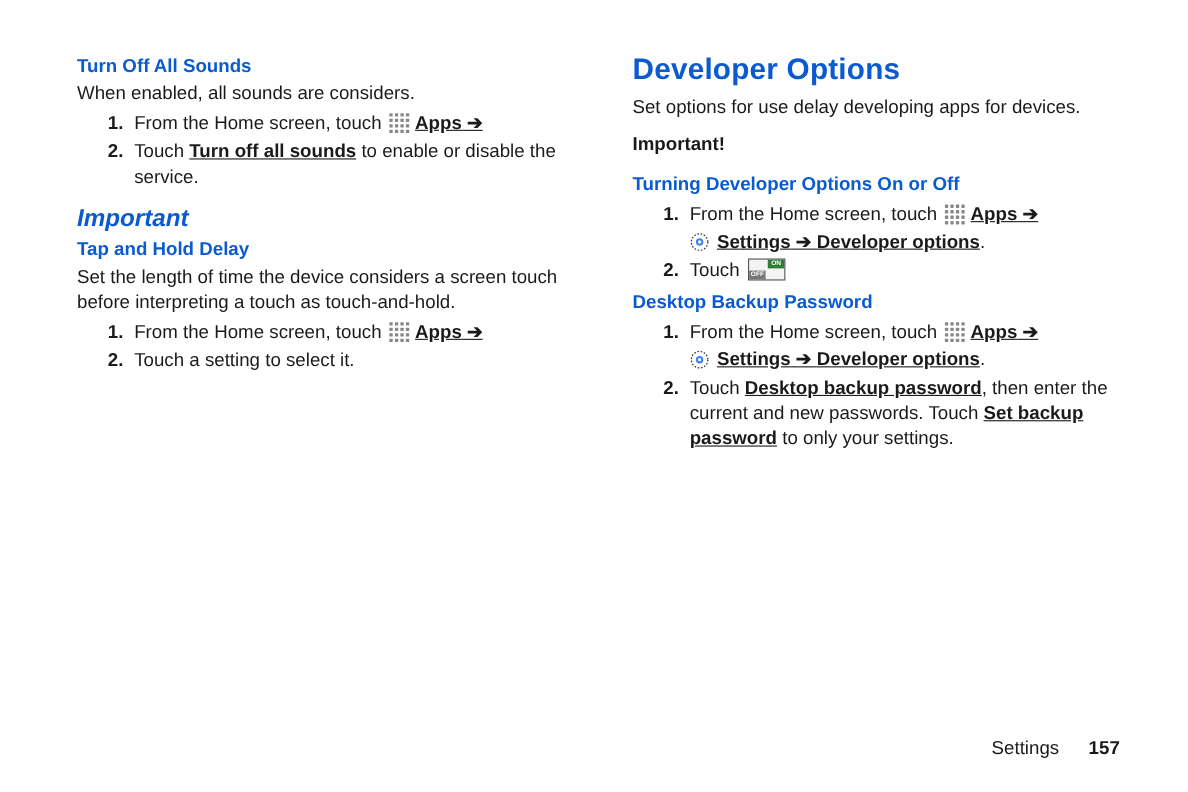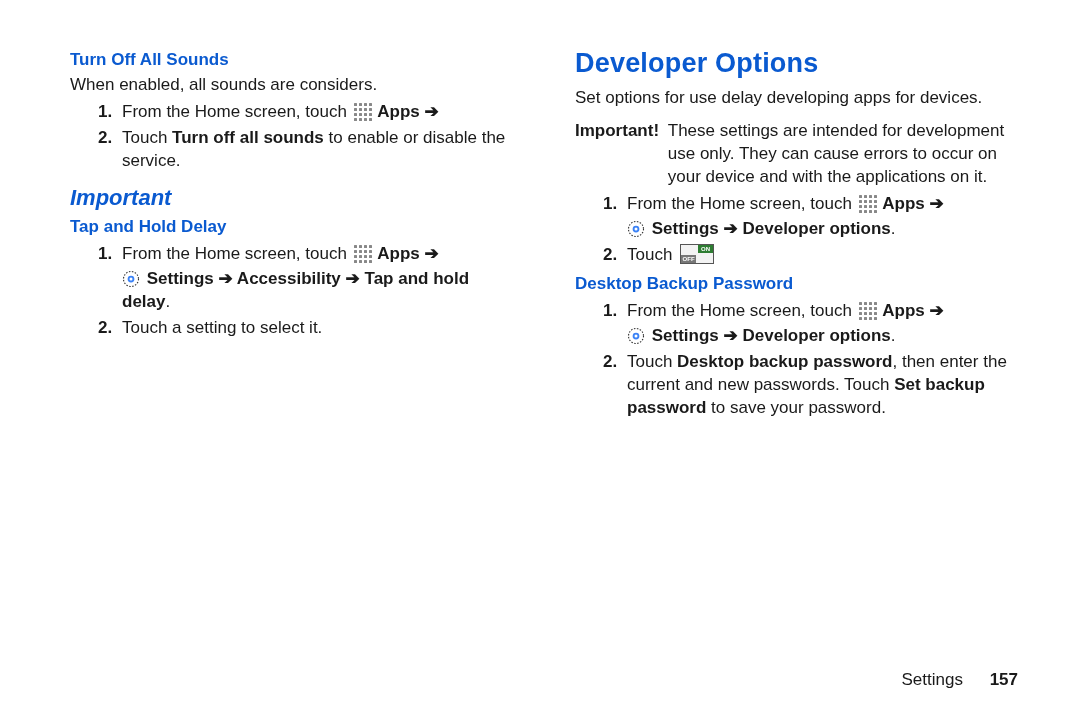--- a/index.html
+++ b/index.html
@@ -54,21 +54,21 @@
     display: flex;
     margin: 3px 0;
   }
   .li .num {
     font-weight: bold;
     min-width: 24px;
   }
   .li .txt {
     flex: 1;
   }
-  .bold { font-weight: bold; }
+  .bold { font-weight: bold; text-decoration: underline; }
   .apps-icon {
     width: 18px; height: 18px;
     display: inline-block;
     vertical-align: -3px;
     margin: 0 2px 0 1px;
     position: relative;
   }
   .apps-icon span {
     position: absolute;
     width: 3px; height: 3px;
@@ -116,20 +116,21 @@
   .footer {
     position: absolute;
     bottom: 28px;
     right: 62px;
     font-size: 17px;
   }
   .footer .pg { margin-left: 22px; font-weight: bold; }
   .important-hang {
     display: flex;
     margin-top: 10px;
+    align-items: flex-end;
   }
   .important-hang .lbl {
     font-weight: bold;
     white-space: nowrap;
     padding-right: 4px;
   }
   .important-hang .body {
     flex: 1;
   }
 </style>
@@ -153,52 +154,45 @@
       <div class="li">
         <div class="num">2.</div>
         <div class="txt">
           <span>Touch </span><span class="bold">Turn off all sounds</span><span> to enable or disable the service.</span>
         </div>
       </div>
     </div>
 
     <div class="h-blue-italic-big">Important</div>
     <div class="h-blue-bold">Tap and Hold Delay</div>
-    <div class="ol">
-      <div class="li">
-        <div class="num">1.</div>
-        <div class="txt">
-          <span>From the Home screen, touch </span>
-          <span class="apps-icon"><span style="left:1px;top:1px"></span><span style="left:6px;top:1px"></span><span style="left:11px;top:1px"></span><span style="left:16px;top:1px"></span><span style="left:1px;top:6px"></span><span style="left:6px;top:6px"></span><span style="left:11px;top:6px"></span><span style="left:16px;top:6px"></span><span style="left:1px;top:11px"></span><span style="left:6px;top:11px"></span><span style="left:11px;top:11px"></span><span style="left:16px;top:11px"></span><span style="left:1px;top:16px"></span><span style="left:6px;top:16px"></span><span style="left:11px;top:16px"></span><span style="left:16px;top:16px"></span></span>
-          <span class="bold">Apps</span><span class="bold arrow"> ➔ </span>
-          <div class="indent-step">
-            <svg class="settings-icon" viewBox="0 0 24 24">
-                <circle cx="12" cy="12" r="10" fill="none" stroke="#333" stroke-width="1.5" stroke-dasharray="2 2"></circle>
-                <circle cx="12" cy="12" r="4.5" fill="#3b82f6"></circle>
-                <circle cx="12" cy="12" r="2" fill="#fff"></circle>
-              </svg>
-            <span class="bold">Settings</span><span class="bold arrow"> ➔ </span><span class="bold">Accessibility</span><span class="bold arrow"> ➔ </span><span class="bold">Tap and hold delay</span><span>.</span>
-          </div>
+    <p>Set the length of time the device considers a screen touch before interpreting a touch as touch-and-hold.</p>
+    <div class="ol">
+      <div class="li">
+        <div class="num">1.</div>
+        <div class="txt">
+          <span>From the Home screen, touch </span>
+          <span class="apps-icon"><span style="left:1px;top:1px"></span><span style="left:6px;top:1px"></span><span style="left:11px;top:1px"></span><span style="left:16px;top:1px"></span><span style="left:1px;top:6px"></span><span style="left:6px;top:6px"></span><span style="left:11px;top:6px"></span><span style="left:16px;top:6px"></span><span style="left:1px;top:11px"></span><span style="left:6px;top:11px"></span><span style="left:11px;top:11px"></span><span style="left:16px;top:11px"></span><span style="left:1px;top:16px"></span><span style="left:6px;top:16px"></span><span style="left:11px;top:16px"></span><span style="left:16px;top:16px"></span></span>
+          <span class="bold">Apps</span><span class="bold arrow"> ➔ </span>
         </div>
       </div>
       <div class="li">
         <div class="num">2.</div>
         <div class="txt">Touch a setting to select it.</div>
       </div>
     </div>
   </div>
 
   <div class="col">
     <div class="h-blue-huge">Developer Options</div>
     <p>Set options for use delay developing apps for devices.</p>
     <div class="important-hang">
       <div class="lbl"><span>Important!</span>&nbsp;</div>
-      <div class="body">These settings are intended for development use only. They can cause errors to occur on your device and with the applications on it.</div>
-    </div>
-
+    </div>
+
+    <div class="h-blue-bold" style="margin-top:14px">Turning Developer Options On or Off</div>
     <div class="ol">
       <div class="li">
         <div class="num">1.</div>
         <div class="txt">
           <span>From the Home screen, touch </span>
           <span class="apps-icon"><span style="left:1px;top:1px"></span><span style="left:6px;top:1px"></span><span style="left:11px;top:1px"></span><span style="left:16px;top:1px"></span><span style="left:1px;top:6px"></span><span style="left:6px;top:6px"></span><span style="left:11px;top:6px"></span><span style="left:16px;top:6px"></span><span style="left:1px;top:11px"></span><span style="left:6px;top:11px"></span><span style="left:11px;top:11px"></span><span style="left:16px;top:11px"></span><span style="left:1px;top:16px"></span><span style="left:6px;top:16px"></span><span style="left:11px;top:16px"></span><span style="left:16px;top:16px"></span></span>
           <span class="bold">Apps</span><span class="bold arrow"> ➔ </span>
           <div class="indent-step">
             <svg class="settings-icon" viewBox="0 0 24 24">
                 <circle cx="12" cy="12" r="10" fill="none" stroke="#333" stroke-width="1.5" stroke-dasharray="2 2"></circle>
@@ -232,21 +226,21 @@
                 <circle cx="12" cy="12" r="4.5" fill="#3b82f6"></circle>
                 <circle cx="12" cy="12" r="2" fill="#fff"></circle>
               </svg>
             <span class="bold">Settings</span><span class="bold arrow"> ➔ </span><span class="bold">Developer options</span><span>.</span>
           </div>
         </div>
       </div>
       <div class="li">
         <div class="num">2.</div>
         <div class="txt">
-          <span>Touch </span><span class="bold">Desktop backup password</span><span>, then enter the current and new passwords. Touch </span><span class="bold">Set backup password</span><span> to save your password.</span>
+          <span>Touch </span><span class="bold">Desktop backup password</span><span>, then enter the current and new passwords. Touch </span><span class="bold">Set backup password</span><span> to only your settings.</span>
         </div>
       </div>
     </div>
   </div>
 </div>
 
 <div class="footer">
   <span>Settings</span>
   <span class="pg">157</span>
 </div>

